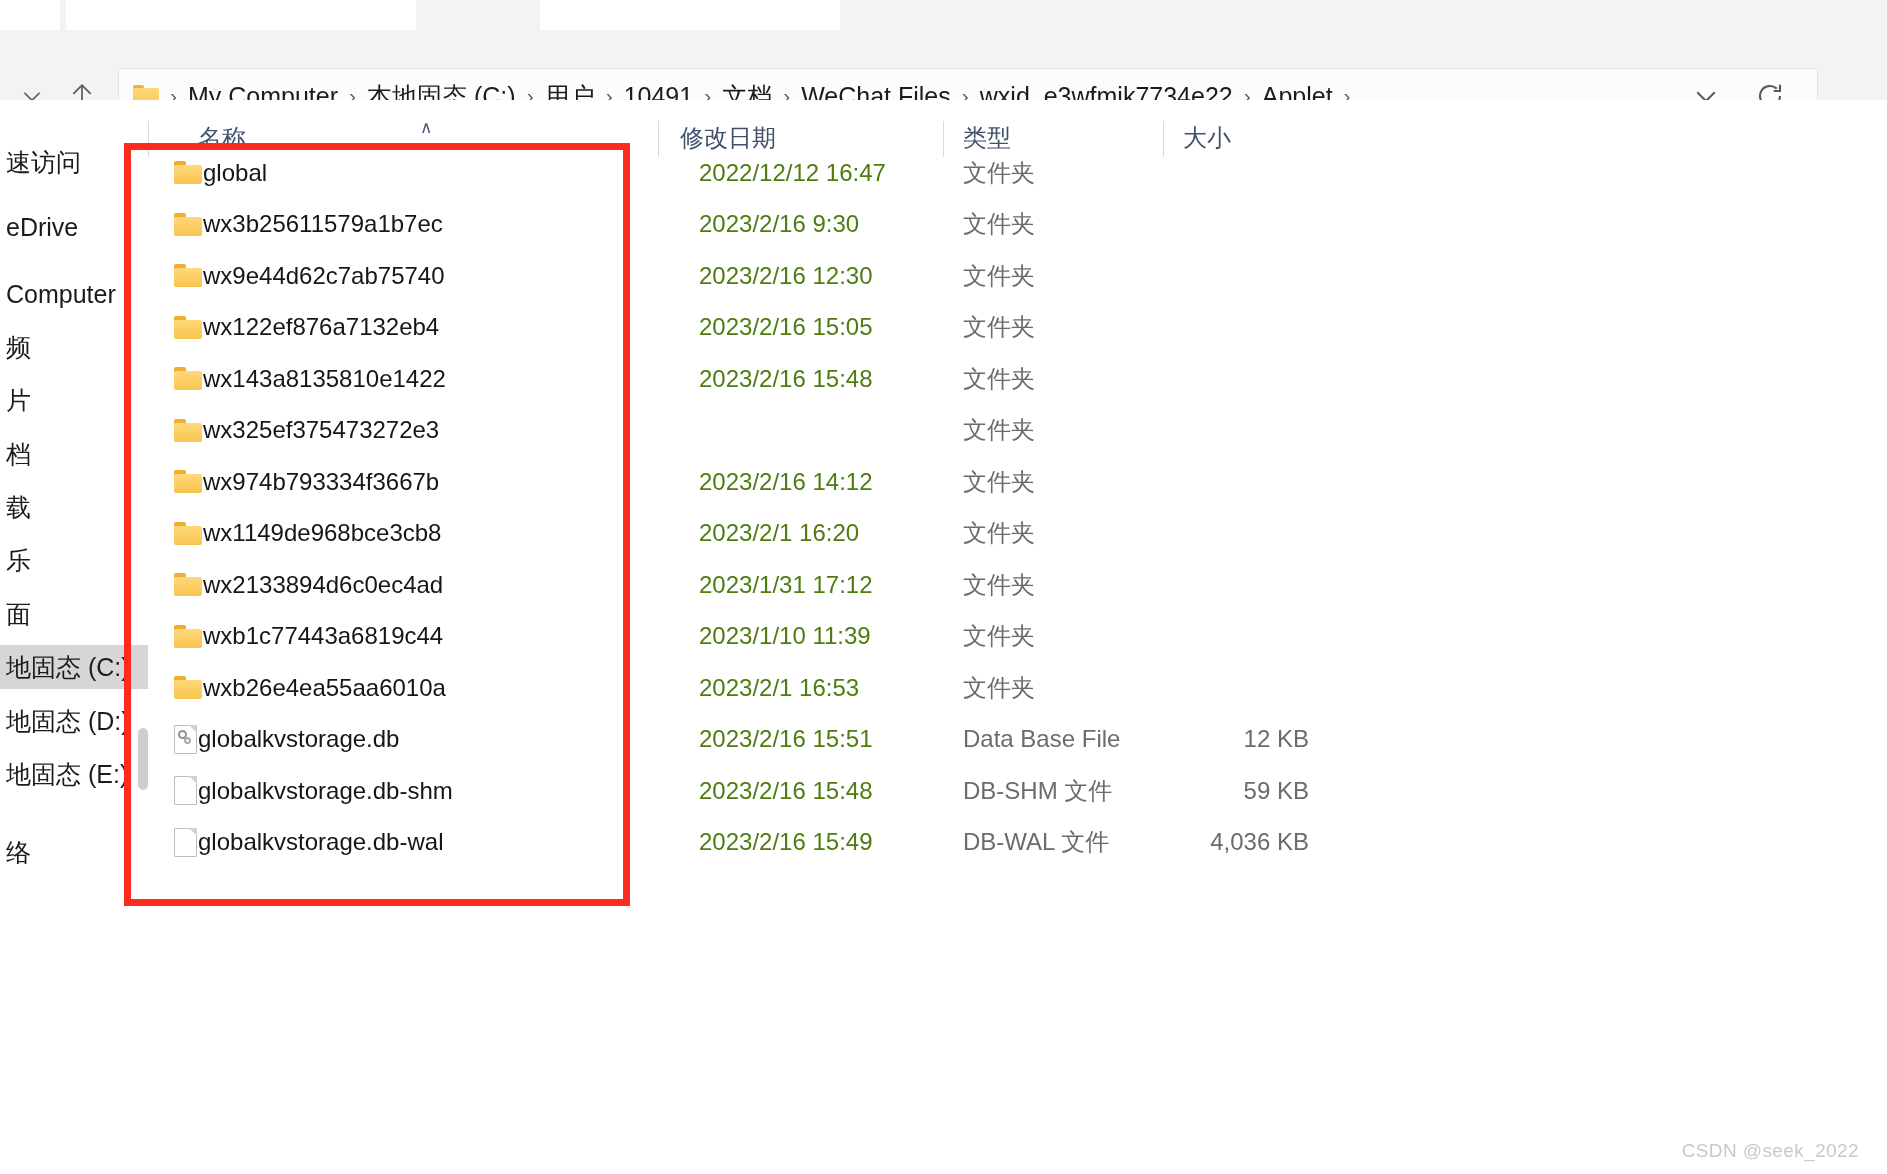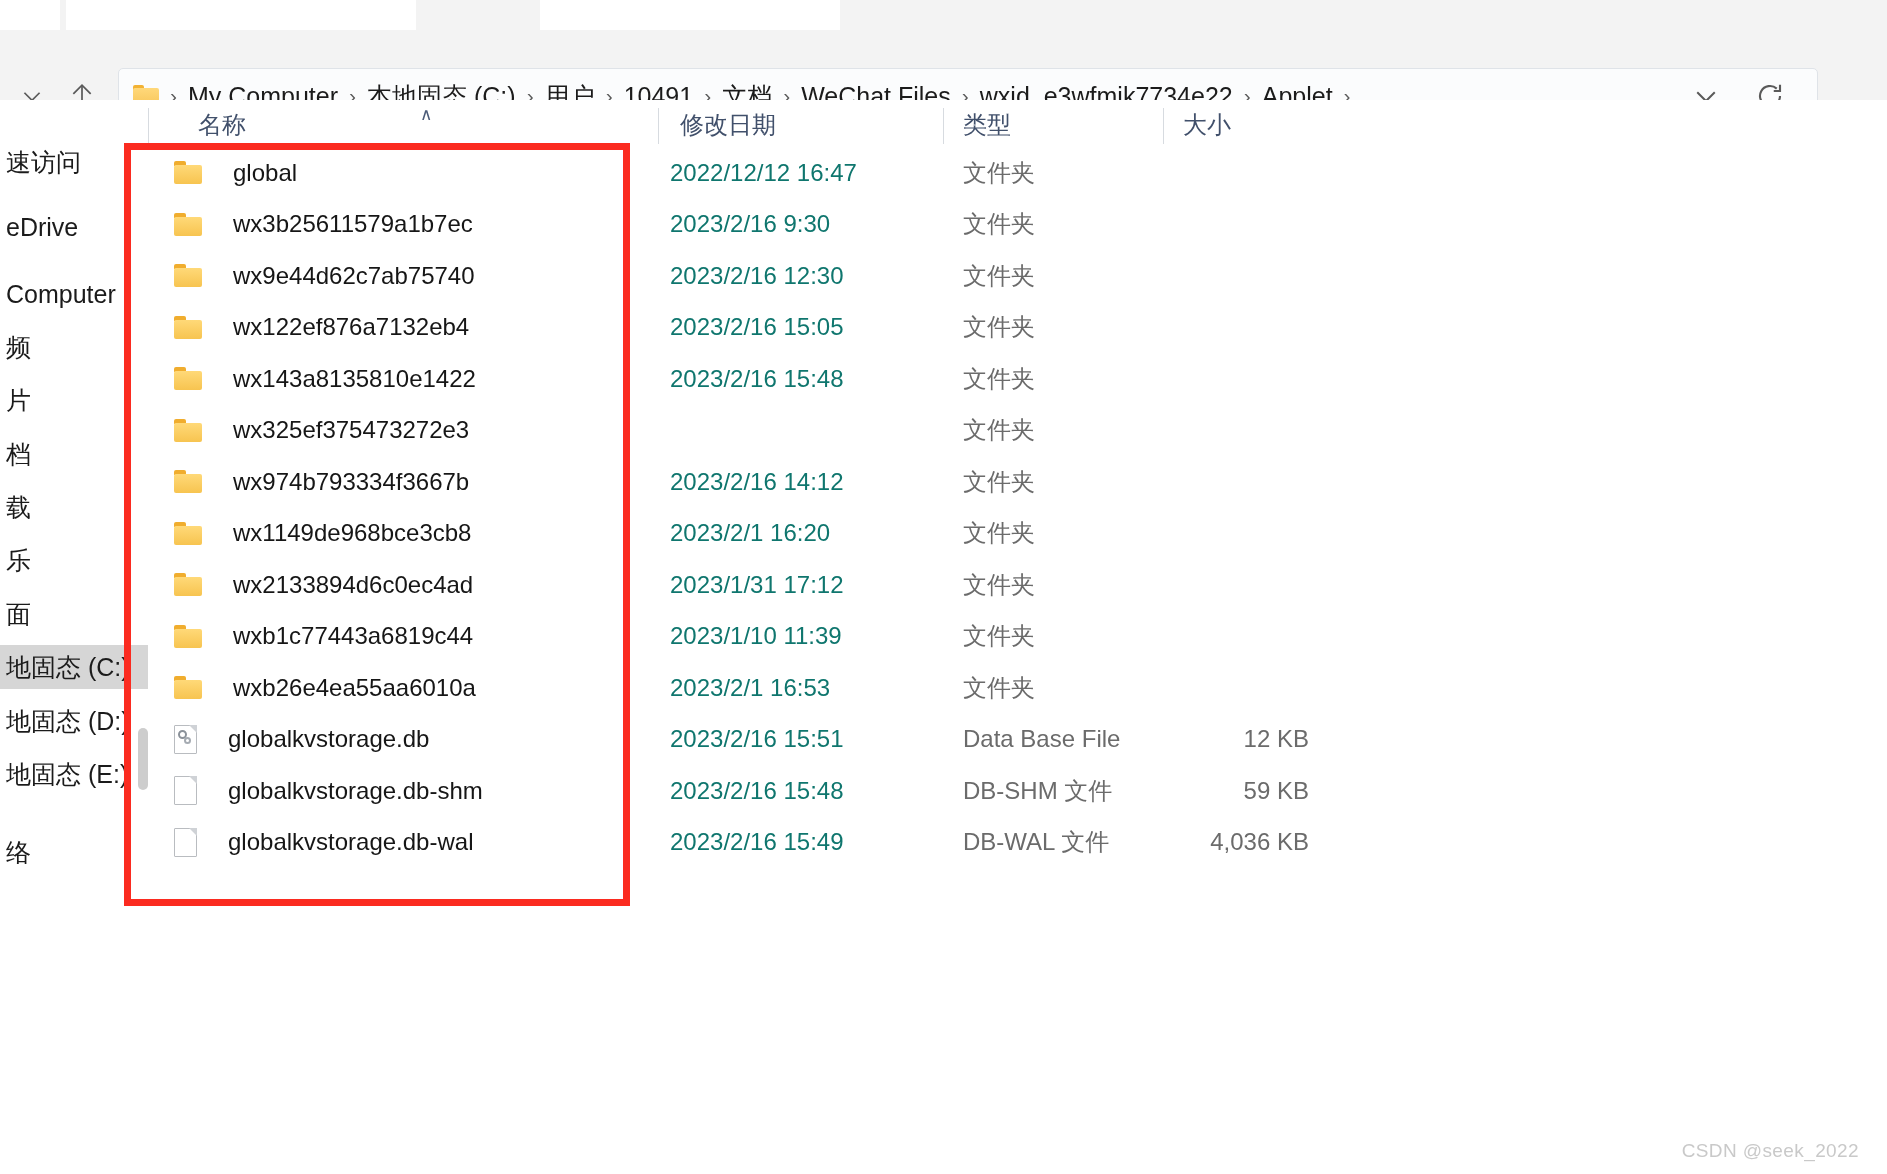--- a/index.html
+++ b/index.html
@@ -134,21 +134,21 @@
 
   
   .col-head {
     position: absolute;
     left: 0; top: 0;
     width: 1739px; height: 47px;
     background: #ffffff;
   }
   .ch {
     position: absolute;
-    top: 0; height: 47px;
+    top: 13px; height: 47px;
     display: flex; align-items: flex-end;
     padding-bottom: 6px;
     font-size: 24px;
     color: #41506b;
     white-space: nowrap;
   }
   .ch .divider {
     position: absolute;
     left: 0; top: 8px;
     width: 1px; height: 36px;
@@ -172,22 +172,22 @@
     height: 51.5px;
     width: 1739px;
   }
   .cell {
     position: absolute;
     top: 0; height: 51.5px;
     display: flex; align-items: center;
     font-size: 24px;
     white-space: nowrap;
   }
-  .c-name { left: 0px;    width: 510px; padding-left: 26px; color: #161616; gap: 31px; }
-  .c-date { left: 500px;  width: 285px; padding-left: 22px; color: #0f766e; }
+  .c-name { left: 0px;    width: 510px; padding-left: 26px; color: #161616; gap: 1px; }
+  .c-date { left: 529px;  width: 285px; padding-left: 22px; color: #4d7c0f; }
   .c-type { left: 795px;  width: 220px; padding-left: 20px; color: #6b6b6b; }
   .c-size { left: 1015px; width: 146px; justify-content: flex-end; color: #6b6b6b; }
 
   
   .ico-folder {
     position: relative;
     width: 28px; height: 23px;
     flex: 0 0 auto;
   }
   .ico-folder .tab {

